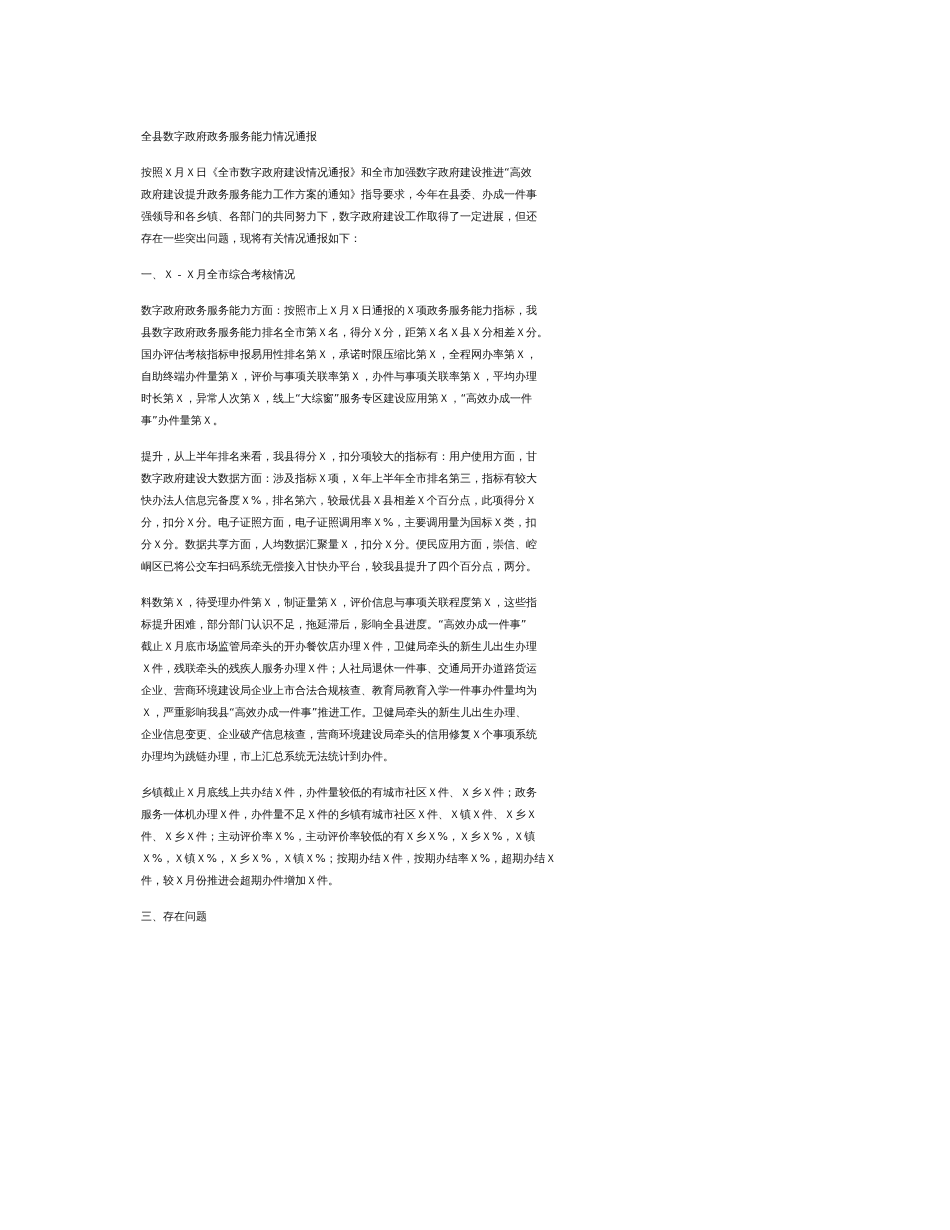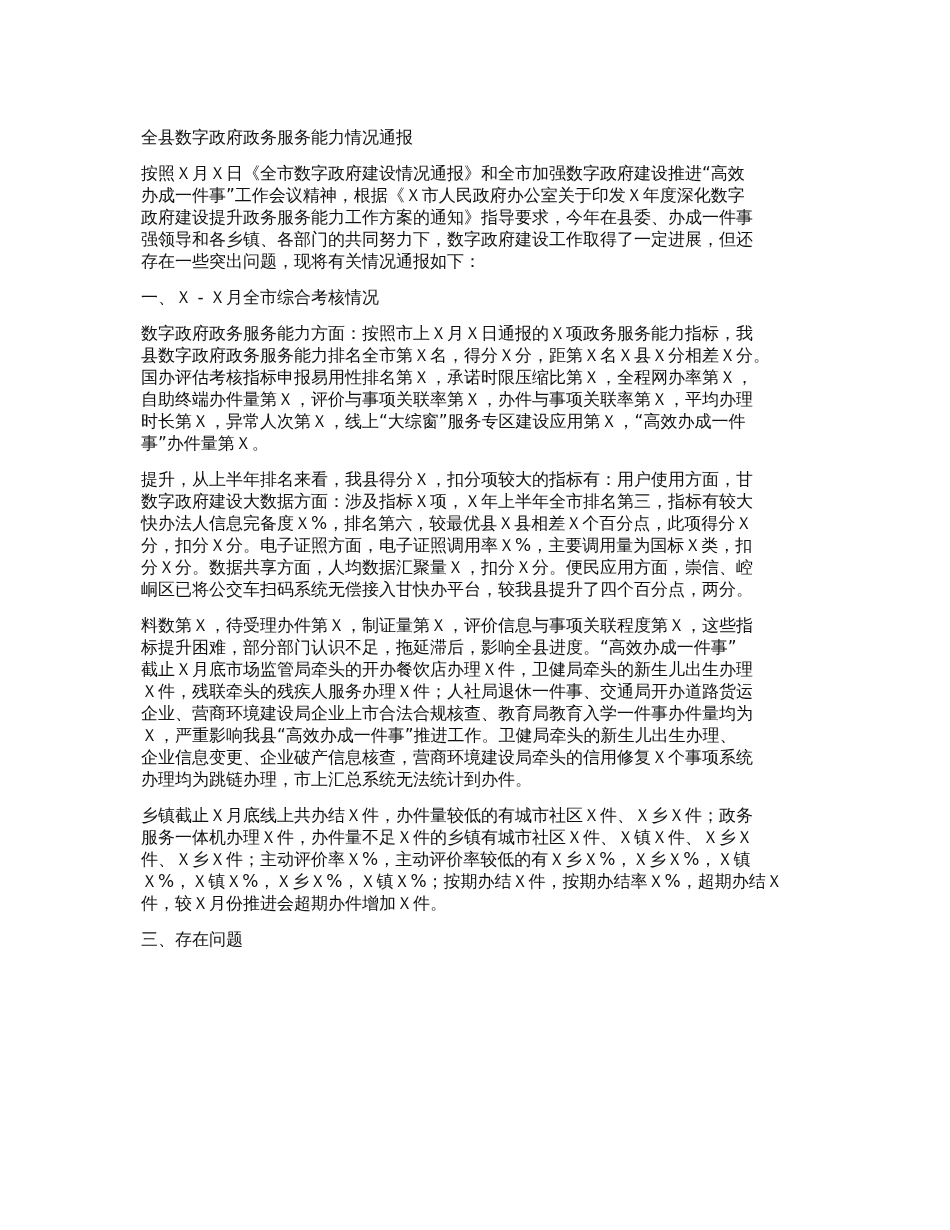--- a/index.html
+++ b/index.html
@@ -1,34 +1,33 @@
 <!DOCTYPE html>
 <html><head>
 <meta charset="utf-8">
 <style>
   html, body { margin: 0; padding: 0; background: #ffffff; }
   body { width: 950px; height: 1230px; position: relative; overflow: hidden; }
   .page {
     position: absolute; left: 141px; top: 126px; width: 680px;
     font-family: "DejaVu Sans", "Liberation Sans", sans-serif;
-    font-size: 17px; color: #111111; line-height: 22px;
+    font-size: 11px; color: #111111; line-height: 22px;
   }
   .heading { margin: 0 0 14px 0; white-space: nowrap; }
   .para { margin: 0 0 14px 0; }
   .line { display: block; white-space: nowrap; }
 </style>
 </head>
 <body>
 
 <div class="page">
   <div class="heading">全县数字政府政务服务能力情况通报</div>
 
   <div class="para">
     <span class="line">按照Ｘ月Ｘ日《全市数字政府建设情况通报》和全市加强数字政府建设推进“高效</span>
-    <span class="line">办成一件事”工作会议精神，根据《Ｘ市人民政府办公室关于印发Ｘ年度深化数字</span>
     <span class="line">政府建设提升政务服务能力工作方案的通知》指导要求，今年在县委、办成一件事</span>
     <span class="line">强领导和各乡镇、各部门的共同努力下，数字政府建设工作取得了一定进展，但还</span>
     <span class="line">存在一些突出问题，现将有关情况通报如下：</span>
   </div>
 
   <div class="heading">一、Ｘ - Ｘ月全市综合考核情况</div>
 
   <div class="para">
     <span class="line">数字政府政务服务能力方面：按照市上Ｘ月Ｘ日通报的Ｘ项政务服务能力指标，我</span>
     <span class="line">县数字政府政务服务能力排名全市第Ｘ名，得分Ｘ分，距第Ｘ名Ｘ县Ｘ分相差Ｘ分。</span>

